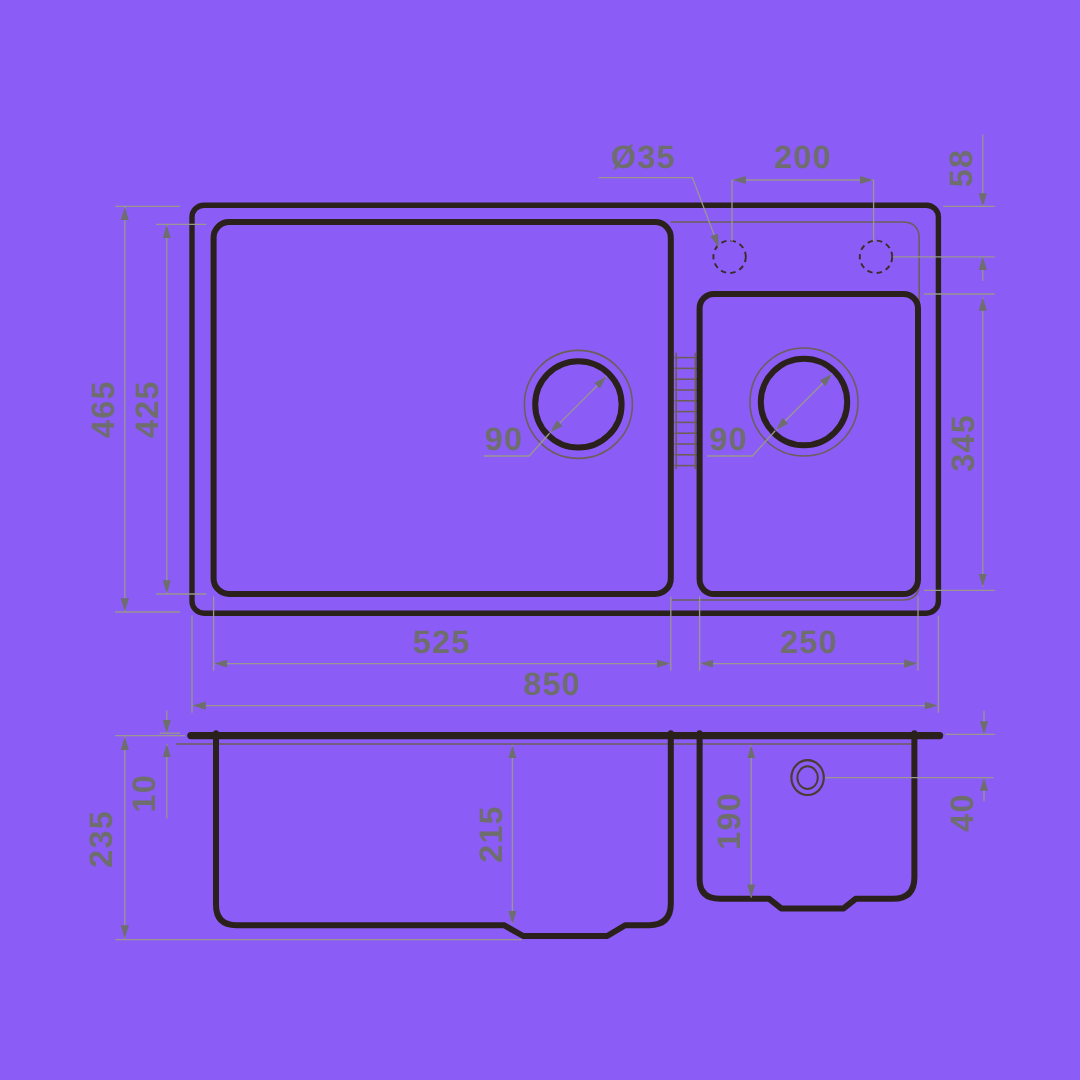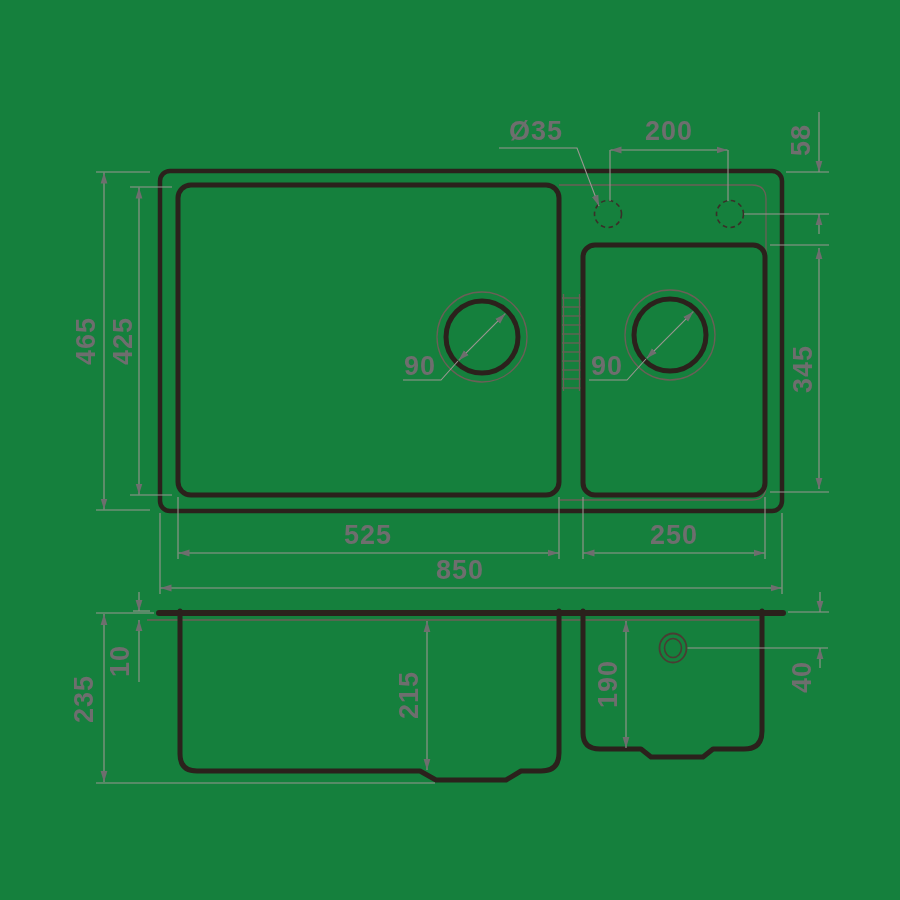--- a/index.html
+++ b/index.html
@@ -1,16 +1,16 @@
 <!DOCTYPE html>
 <html><head>
 <meta charset="utf-8">
 <style>
   html,body{margin:0;padding:0;background:#ffffff;}
-  .stage{width:900px;height:900px;background:#15803d;position:relative;overflow:hidden;}
+  .stage{width:900px;height:900px;background:#8b5cf6;position:relative;overflow:hidden;}
   .thick{stroke:#2b211c;stroke-width:5;fill:none;stroke-linecap:round;stroke-linejoin:round;}
   .thickouter{stroke:#2b211c;stroke-width:4.5;fill:none;stroke-linejoin:round;}
   .rim{stroke:#2b211c;stroke-width:6;fill:none;stroke-linecap:round;}
   .thin{stroke:#6b5f57;stroke-width:1.3;fill:none;}
   .dim{stroke:#9a9691;stroke-width:1.1;fill:none;}
   .dash{stroke:#3a2f28;stroke-width:1.6;fill:none;stroke-dasharray:4.5 3.5;}
   .ovf{stroke:#4a3c33;fill:none;}
   .dimtext{font-family:"Liberation Sans",sans-serif;font-weight:bold;font-size:27px;
            fill:#6e6e6e;text-anchor:middle;dominant-baseline:central;letter-spacing:1px;}
 </style>

